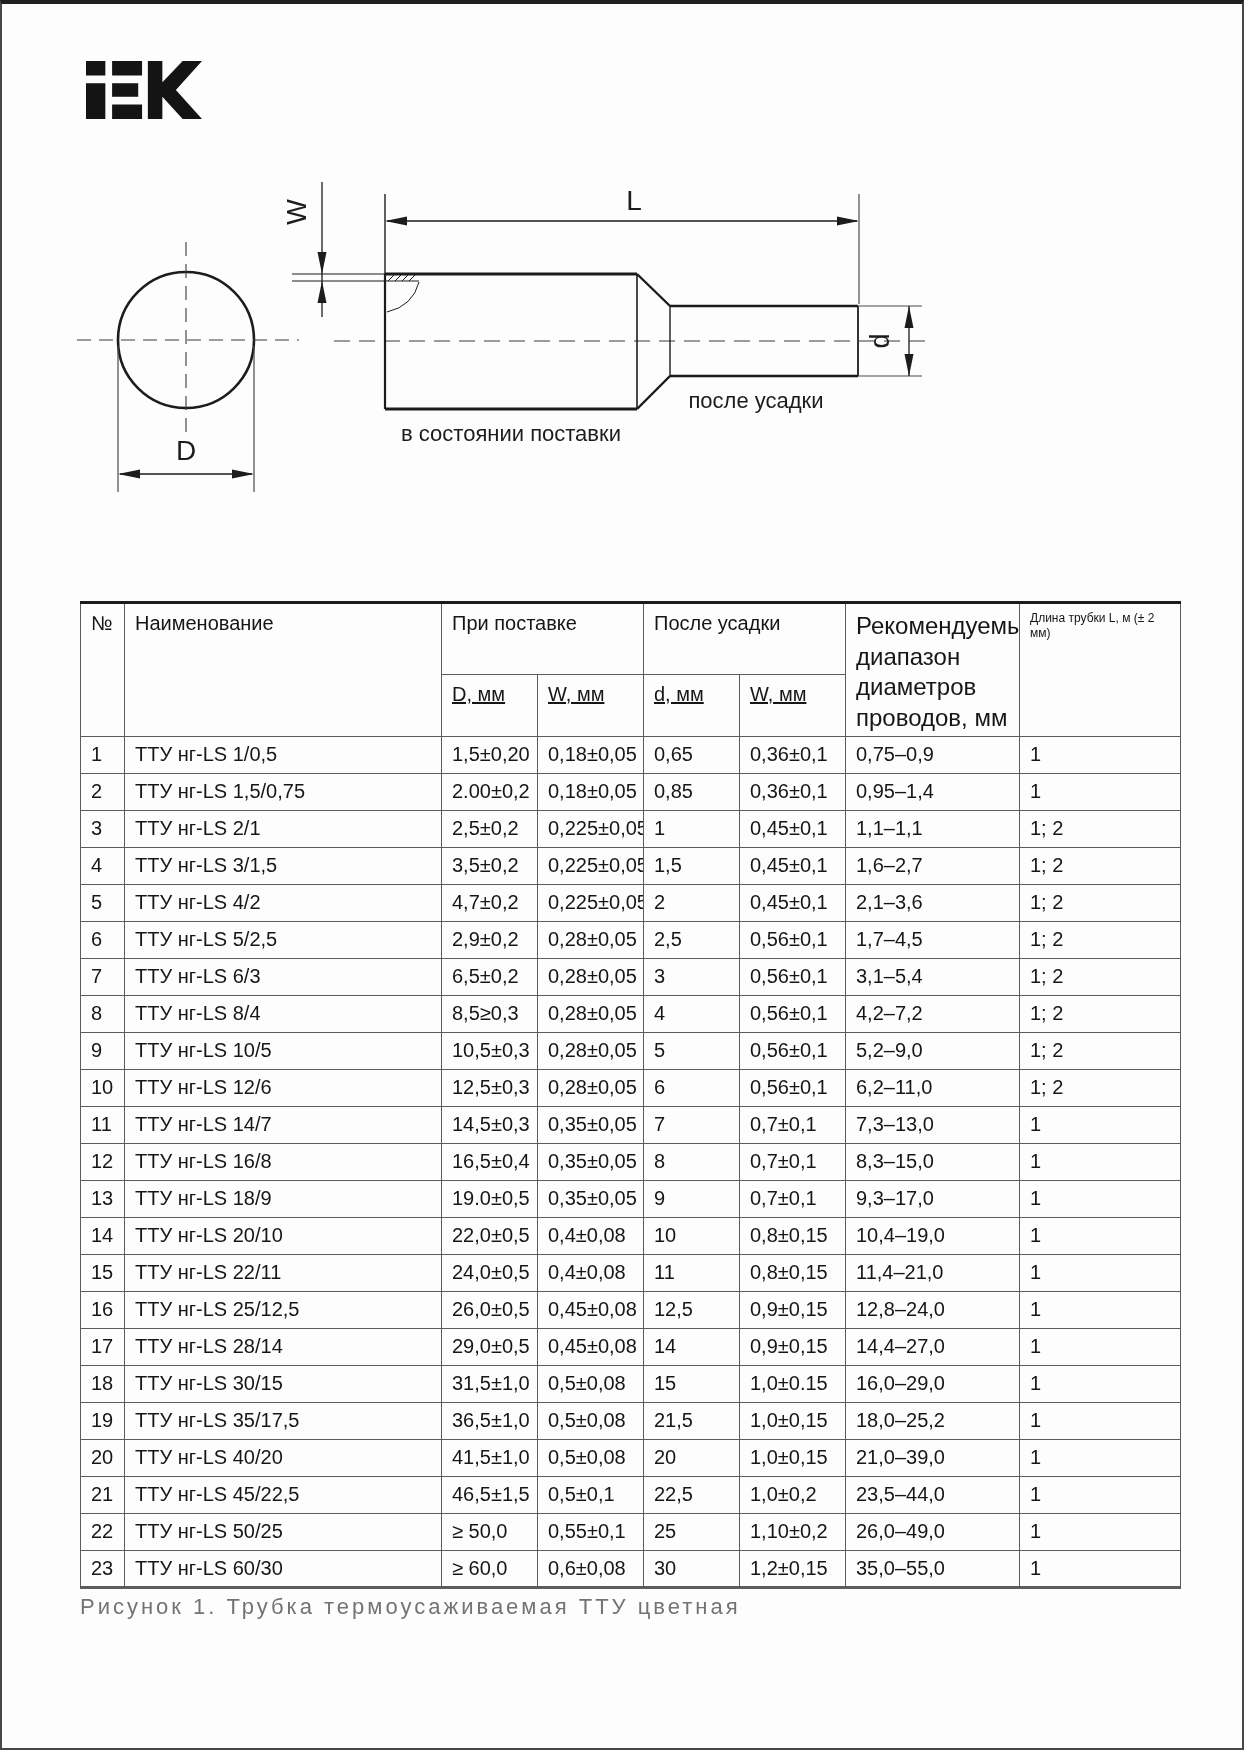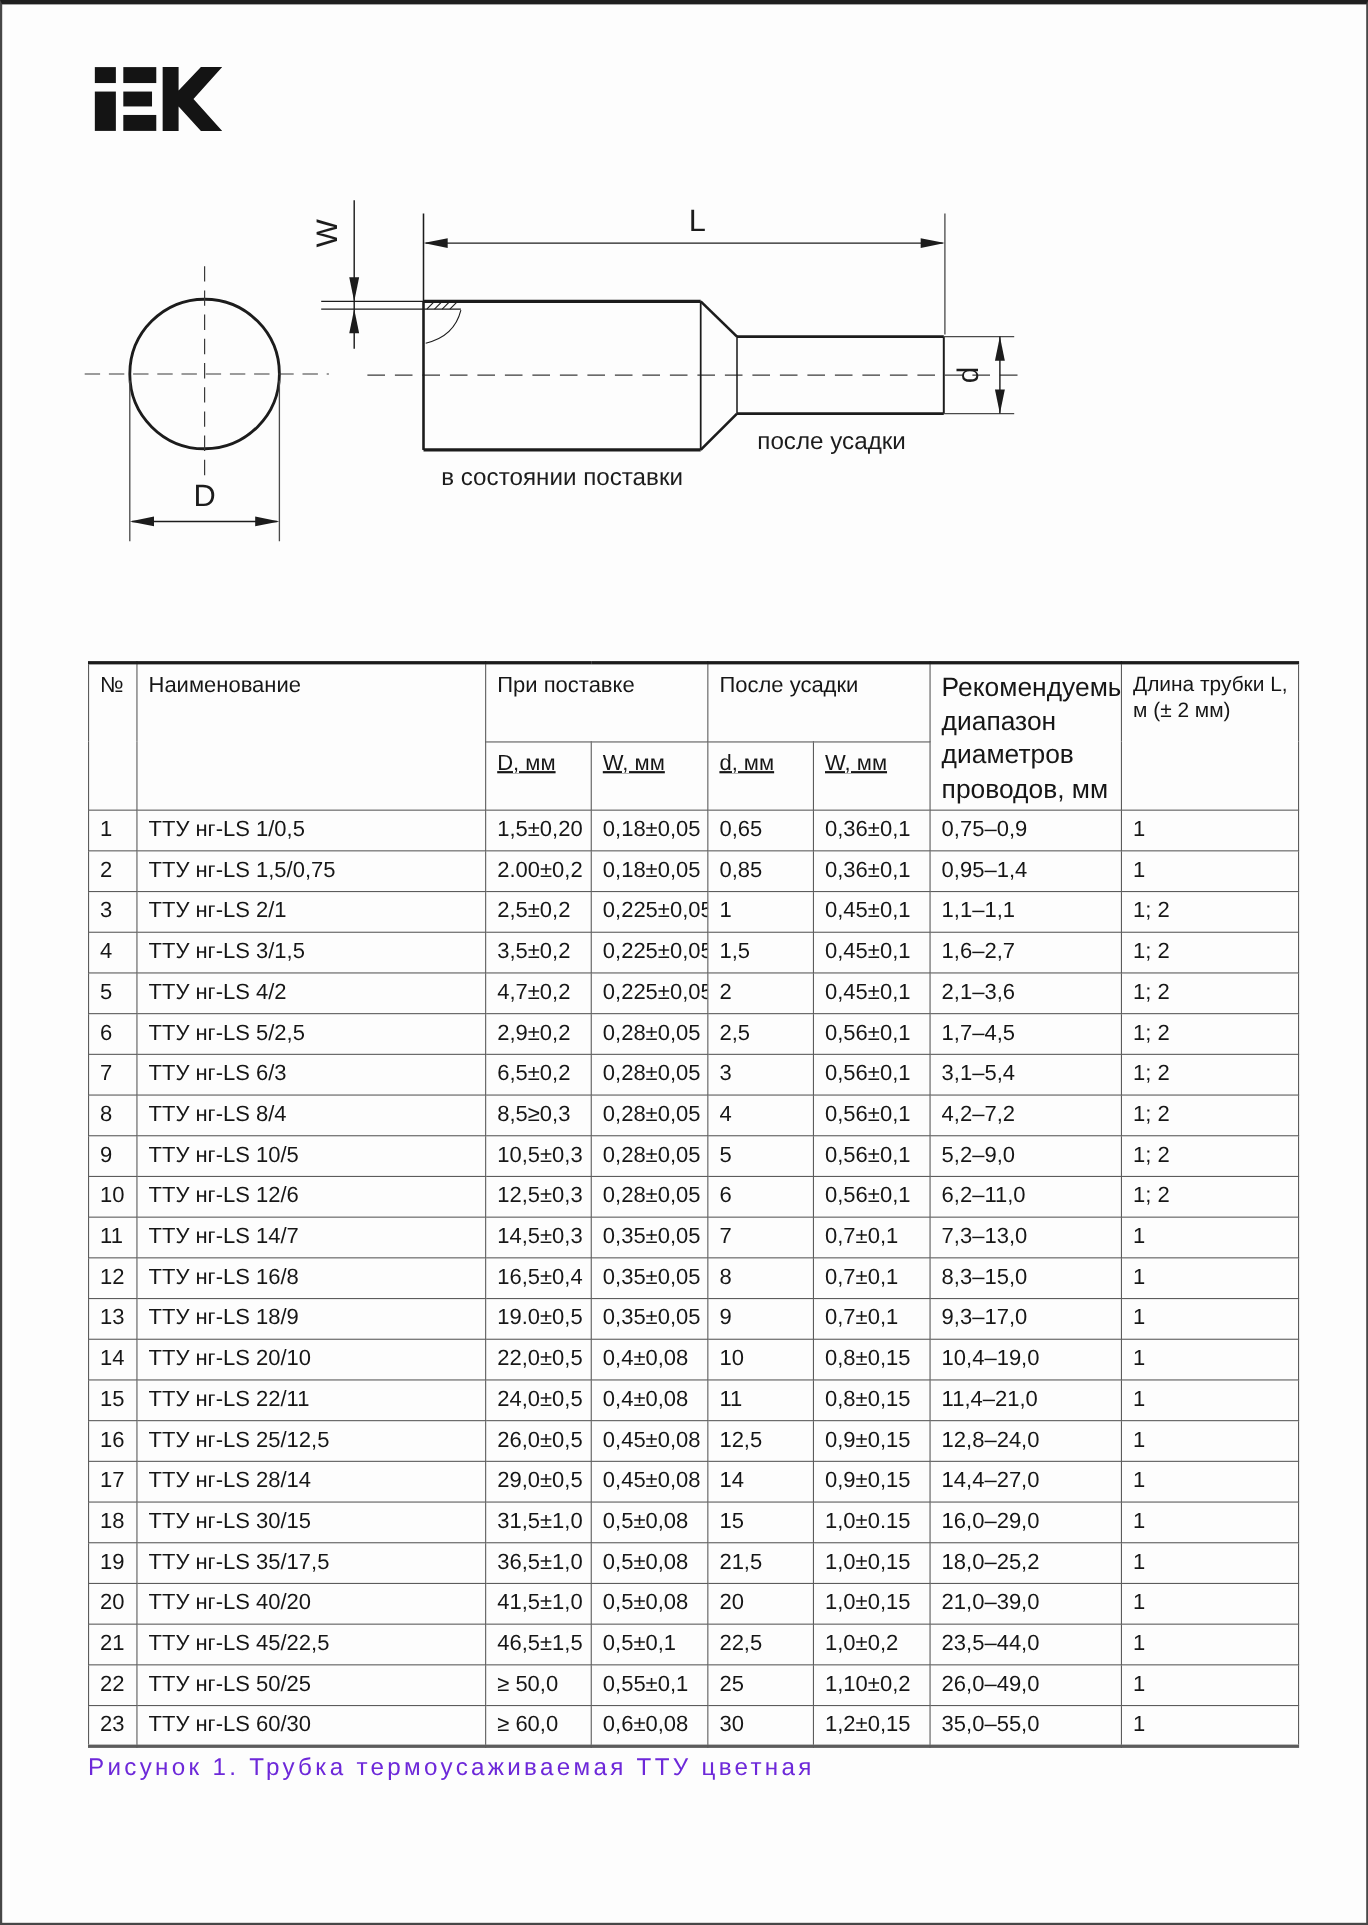--- a/index.html
+++ b/index.html
@@ -40,25 +40,25 @@
     padding-top:7px;
     white-space:normal;
     line-height:1.28;
   }
   table.spec{border-top:3px solid #1c1c1c;border-bottom:3px solid #5c5c5c;}
   table.spec tbody tr{height:37px;}
   th.h-group{height:42px;}
   th.h-sub{height:36px;text-decoration:underline;}
   th.h-num, td.c-num{text-align:center;padding-left:2px;padding-right:2px;}
   th.h-range{font-size:24px;}
-  th.h-length{font-size:19px;white-space:pre-line;}
+  th.h-length{font-size:12px;white-space:pre-line;}
 
   .caption{
     position:absolute;left:78px;top:1590px;
-    font-size:22px;letter-spacing:3px;color:#6d28d9;
+    font-size:22px;letter-spacing:3px;color:#737373;
     white-space:nowrap;
   }
 
   svg text{font-family:"Liberation Sans", sans-serif;fill:#1c1c1c;}
 </style>
 </head>
 <body>
 
 <div class="page">
 

